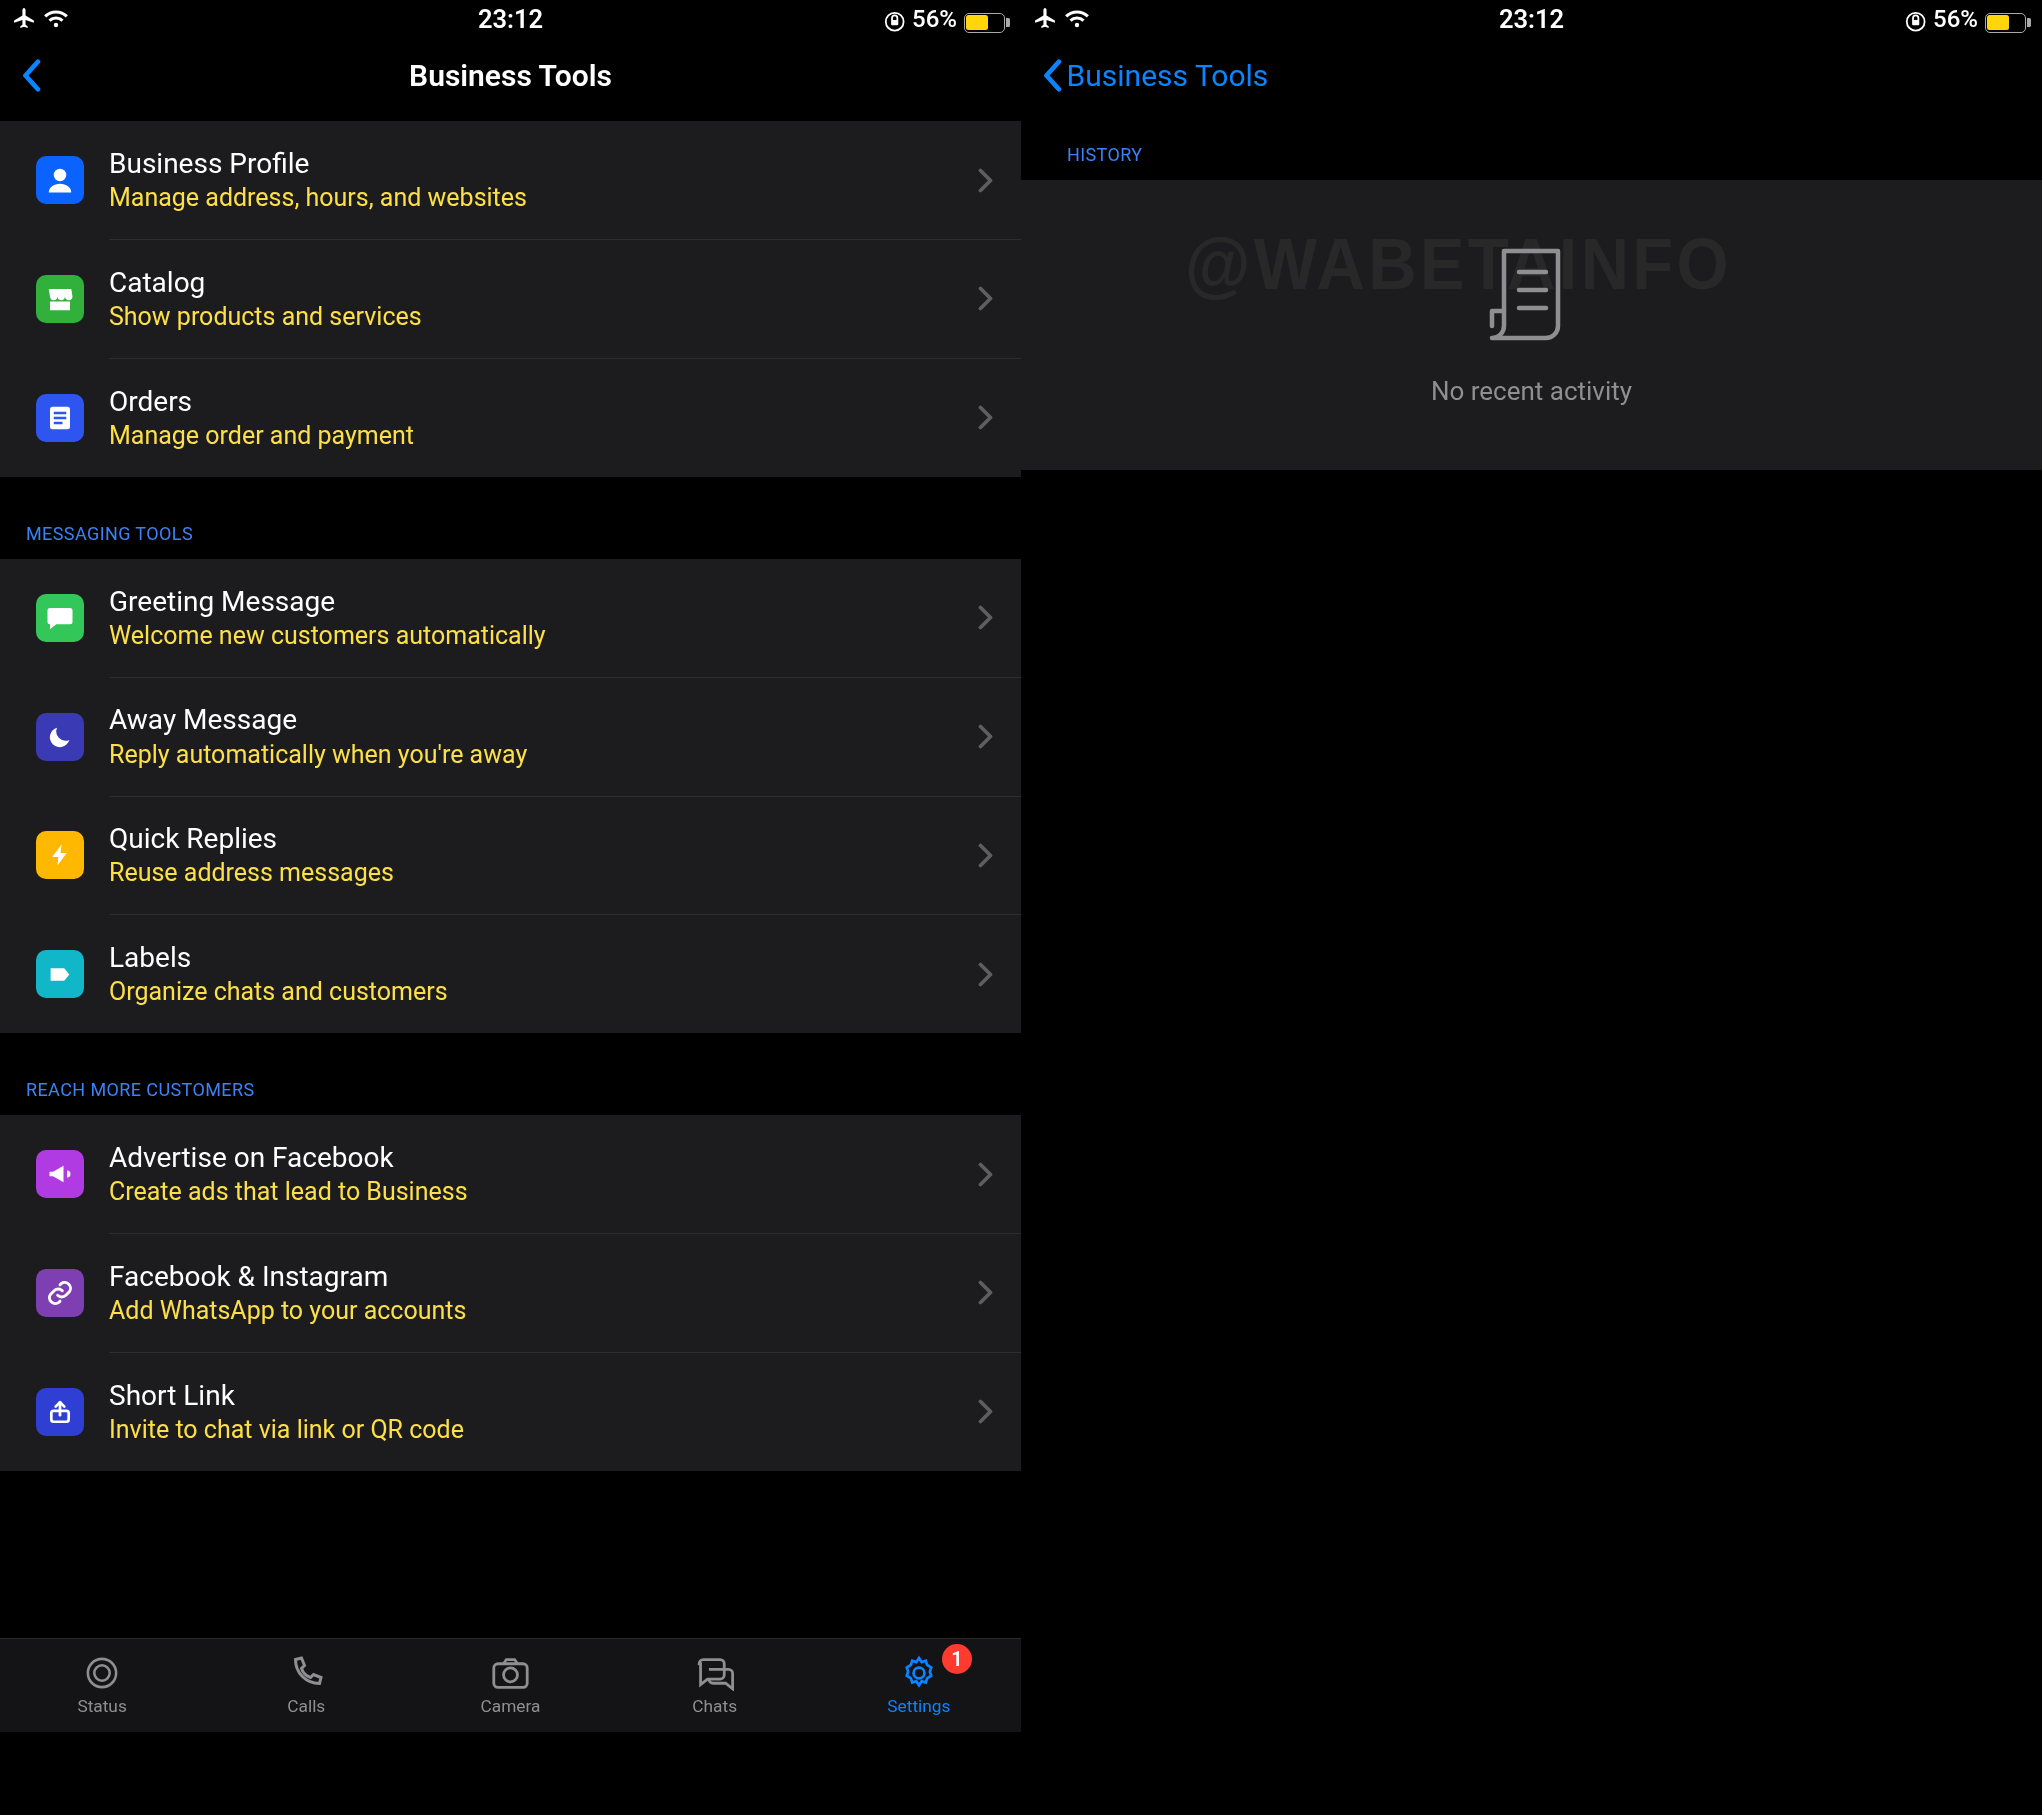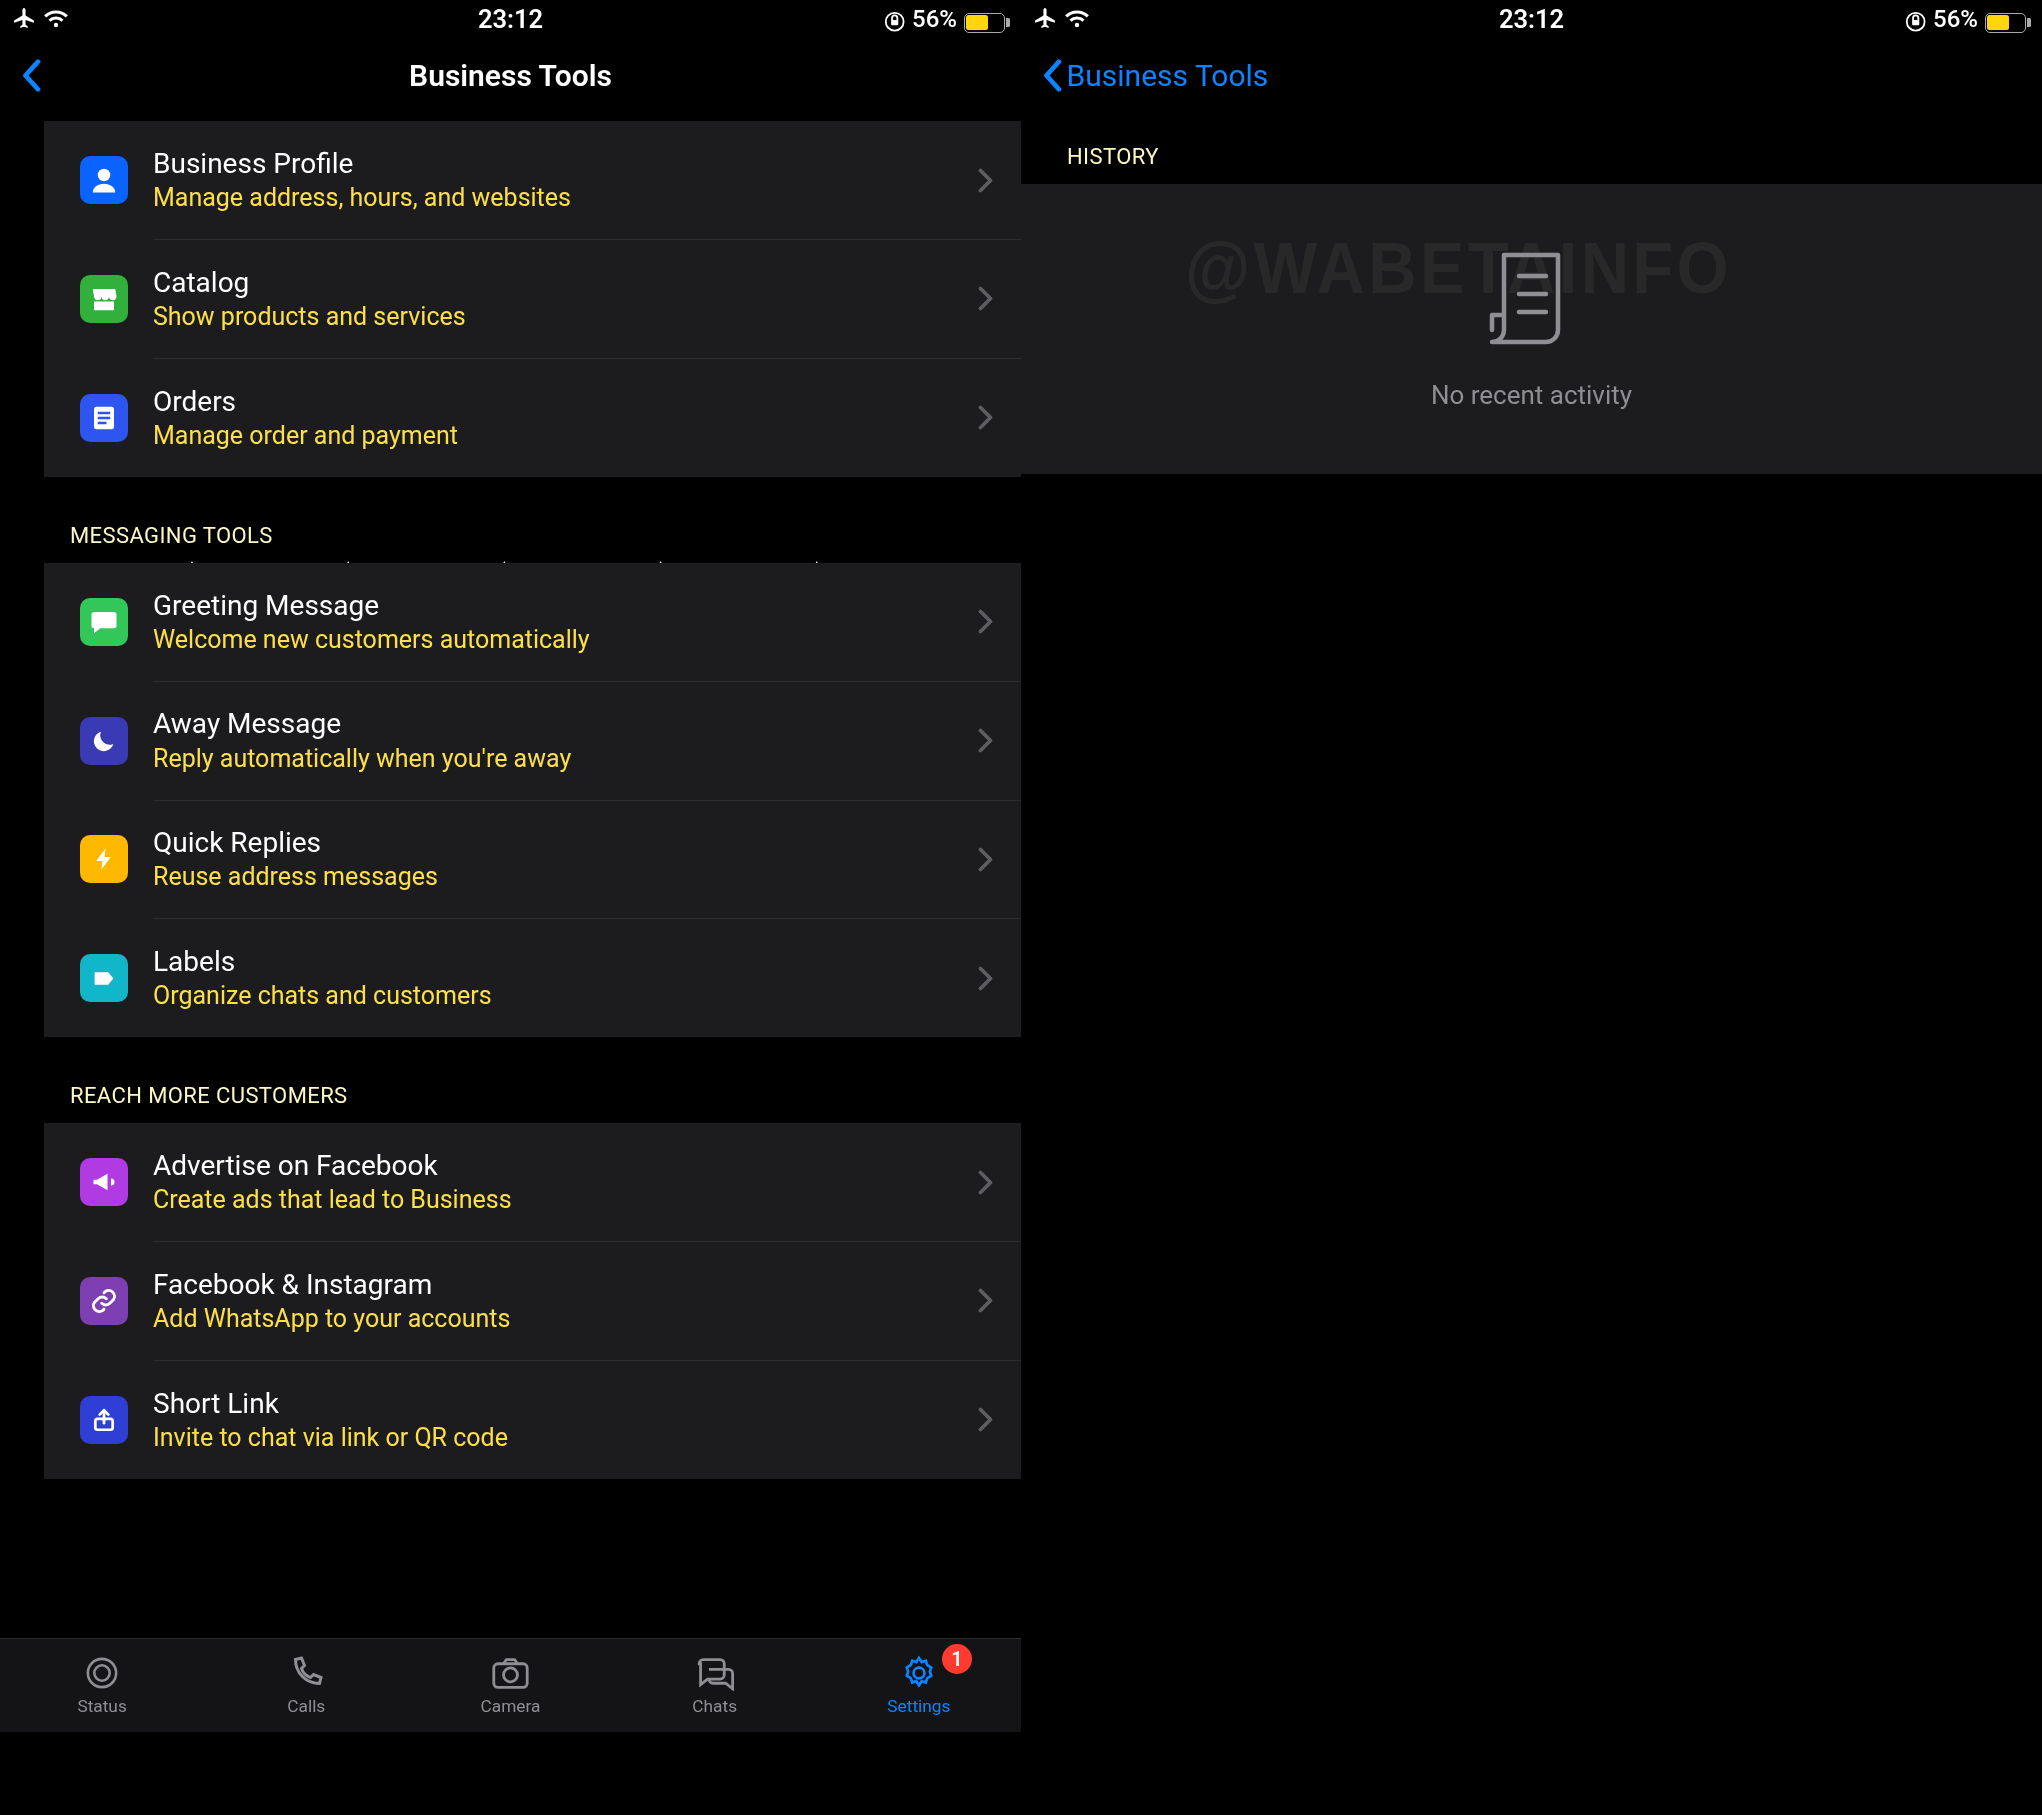--- a/index.html
+++ b/index.html
@@ -20,21 +20,21 @@
   .battery-fill { position:absolute; left:1.6px; top:1.6px; bottom:1.6px; width:56%; background:#ffd60a; border-radius:2.5px;}
   .battery-tip { width:3.3px; height:8.2px; background:#aaa; border-radius:0 1.6px 1.6px 0; }
 
   
   .nav-header { height:76px; display:flex; align-items:center; position:relative; padding:0 20.6px; }
   .nav-back { display:flex; align-items:center; color:#0a84ff; font-size:30px; z-index:3;}
   .nav-title-center { position:absolute; left:0; right:0; text-align:center; color:#fff; font-size:30px; font-weight:600; }
   .nav-back-label { color:#0a84ff; font-size:30px; margin-left:5px; }
 
   
-  .section-header { color:#fef9c3; font-size:22px; letter-spacing:0.4px; padding:46px 26px 15px 26px; font-weight:400;}
+  .section-header { color:#3b82f6; font-size:18px; letter-spacing:0.4px; padding:46px 26px 15px 26px; font-weight:400;}
   .section-header.short-top { padding-top:31px; }
   .section { background:#1c1c1e; }
   .cell { display:flex; align-items:center; min-height:118px; padding:0 28px 0 36px; position:relative; }
   .cell-icon { width:48px; height:48px; border-radius:10px; margin-right:25px; display:flex; align-items:center; justify-content:center; flex-shrink:0;}
   .cell-texts { flex:1; display:flex; flex-direction:column; justify-content:center; gap:1.6px; min-width:0; padding:18px 0;}
   .cell-title { color:#fff; font-size:28px; font-weight:400; line-height:1.2; }
   .cell-sub { color:#fde047; font-size:25px; line-height:1.25; }
   .chevron { color:#5e5e62; font-size:33px; margin-left:16.4px; }
   .cell-divider { height:0.8px; background:#2e2e30; margin-left:109px; }
 
@@ -49,21 +49,21 @@
   
   .history { background:#1c1c1e; height:290px; display:flex; flex-direction:column; align-items:center; justify-content:center; gap:25px; margin-top:0;}
   .history-icon { width:90px; height:107px; }
   .history-text { color:#8e8e93; font-size:26px; }
 
   
   .arrows { position:absolute; left:0; top:0; pointer-events:none; }
 
   
   .watermark { position:absolute; color:#282828; font-family: Arial, sans-serif; font-weight:900; font-size:67px; letter-spacing:3.3px; pointer-events:none; transform:scaleY(1.08);}
-  .content { position:relative; height:calc(1816px - 37px - 76px - 94px); overflow:hidden;margin-left:44px; }
+  .content { position:relative; height:calc(1816px - 37px - 76px - 94px); overflow:hidden; }
   .content-right { position:relative; }
   
   
   svg { display:block; }
 </style>
 </head>
 <body>
 
 <div class="canvas">
 

